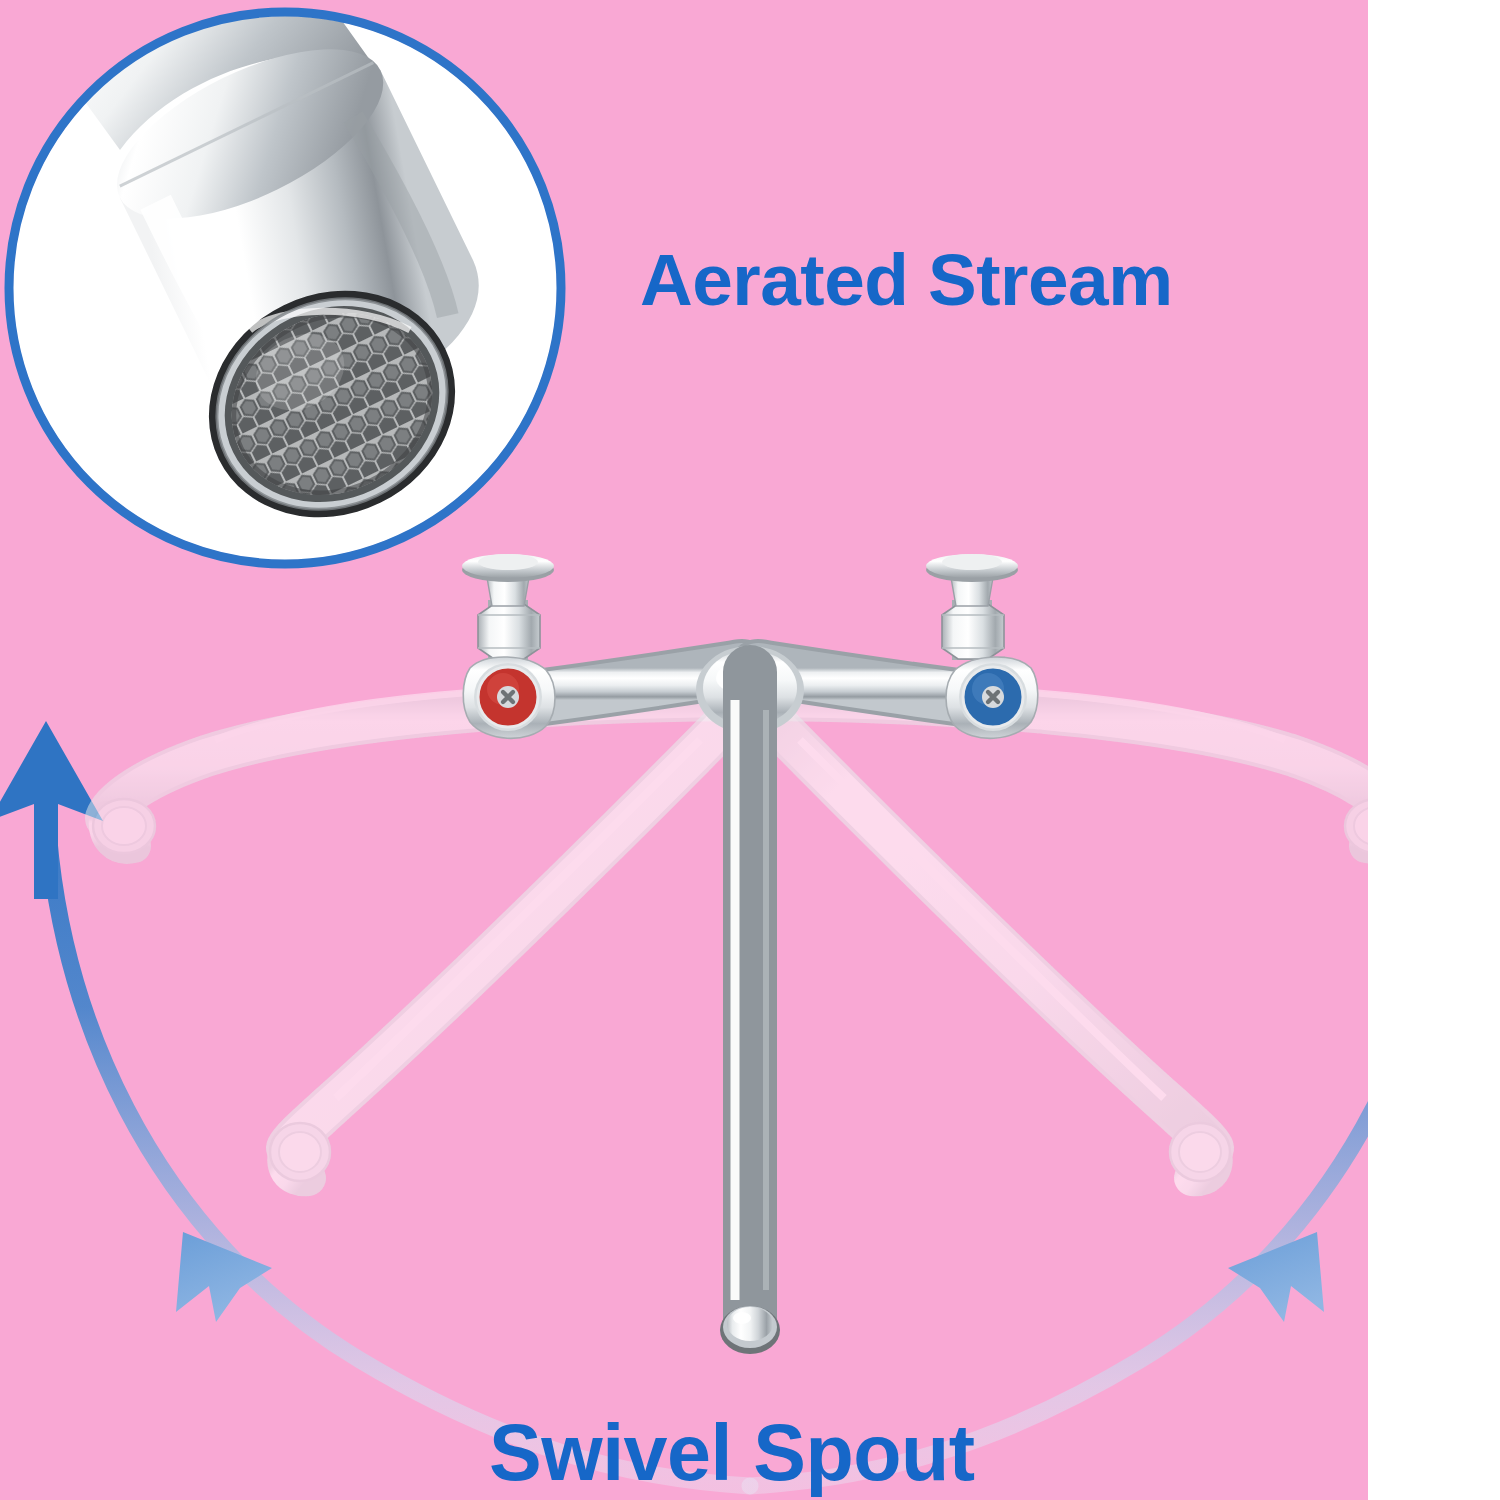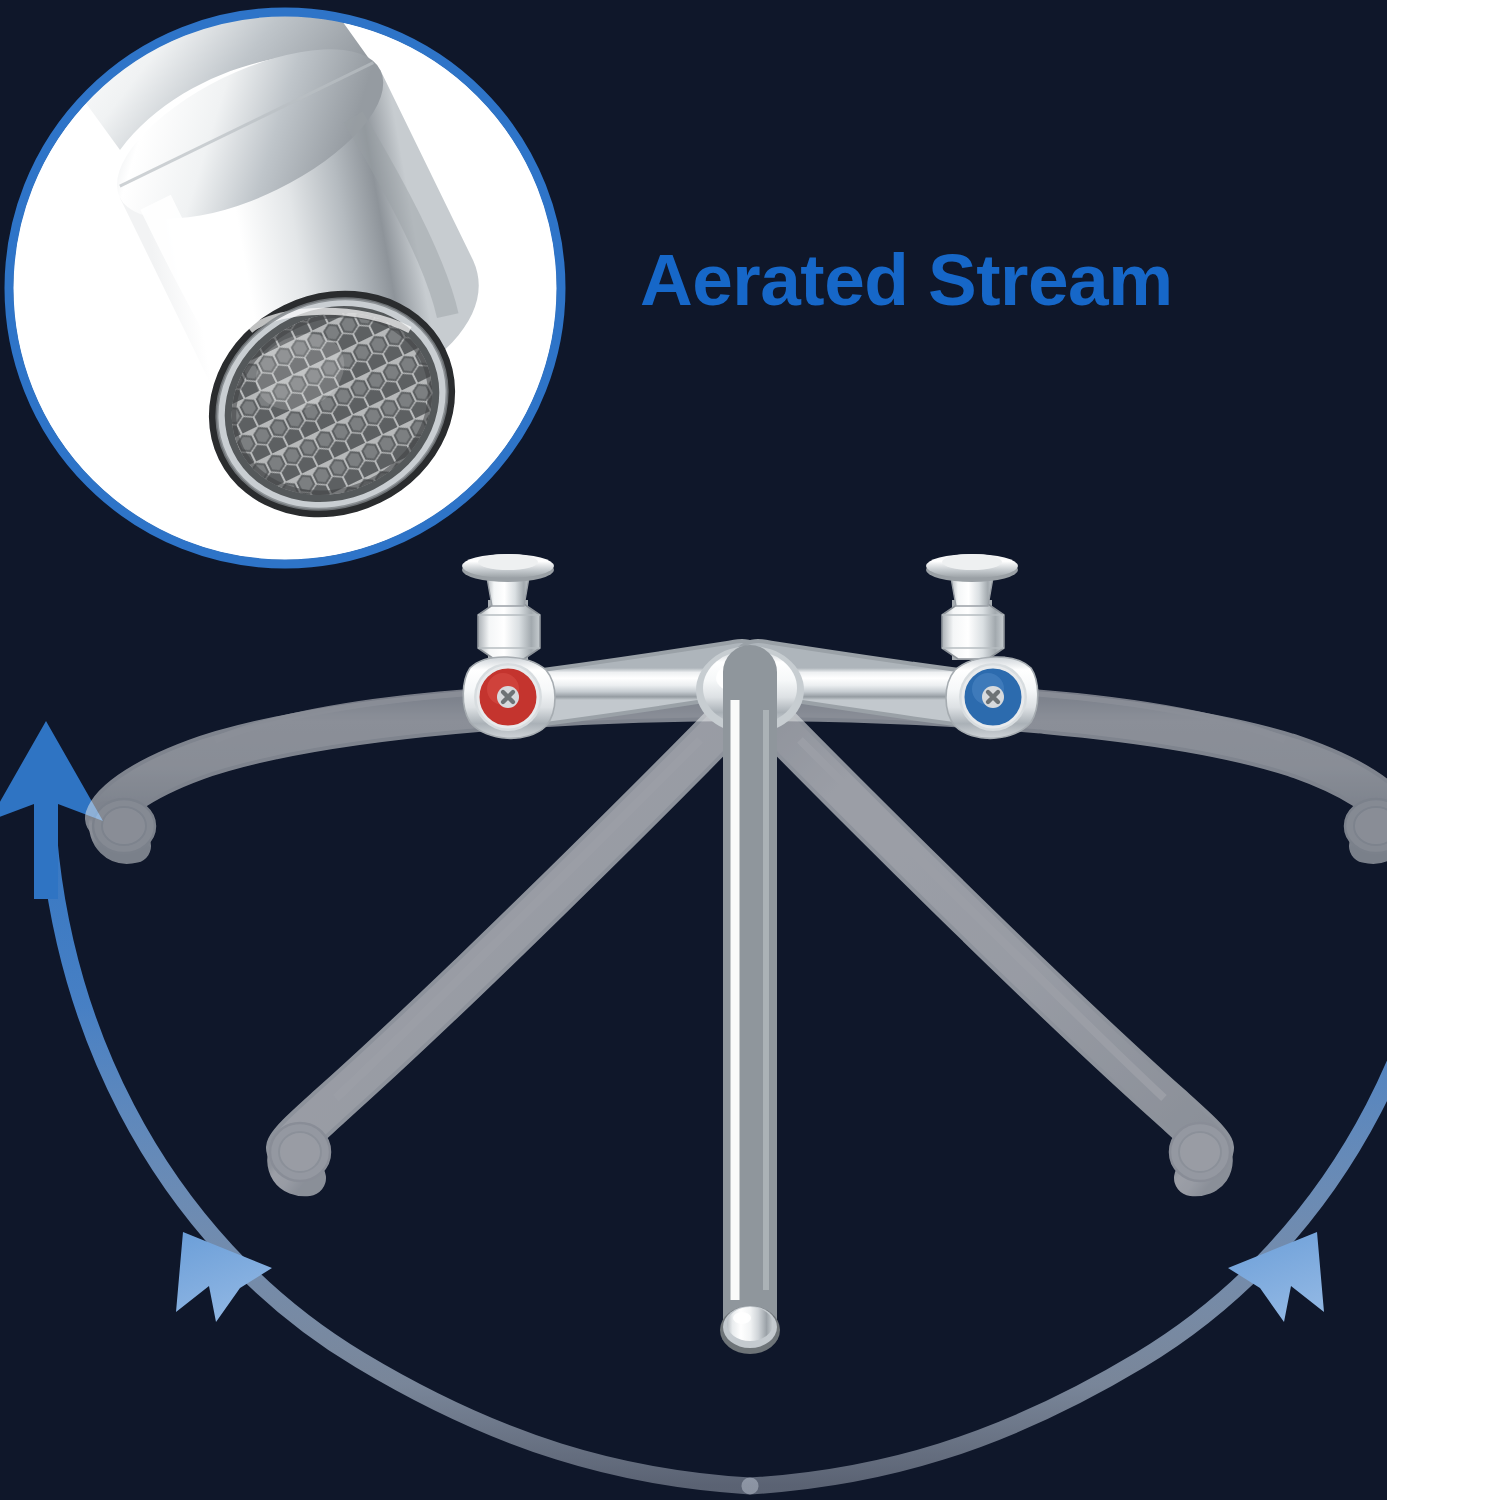--- a/index.html
+++ b/index.html
@@ -8,23 +8,22 @@
     padding: 0;
     background: #ffffff;
   }
   body {
     font-family: "Liberation Sans", sans-serif;
   }
   #stage {
     position: relative;
     width: 1368px;
     height: 1500px;
-    background: #0f172a;
+    background: #f9a8d4;
     overflow: hidden;
-    padding-left: 19px;
   }
   #stage svg.layer {
     position: absolute;
     left: 0;
     top: 0;
     width: 1500px;
     height: 1500px;
     display: block;
   }
   .label {
@@ -357,14 +356,15 @@
           <ellipse cx="508" cy="543" rx="24" ry="7" fill="#b9bec2"></ellipse>
         </g>
       </g>
 
       <circle cx="285" cy="288" r="276" fill="none" stroke="#2e74c8" stroke-width="9"></circle>
     </g>
   </svg>
 
   <div class="label" id="label-aerated">Aerated Stream</div>
 
+  <div class="label" id="label-swivel">Swivel Spout</div>
 
 </div>
 
 </body></html>

